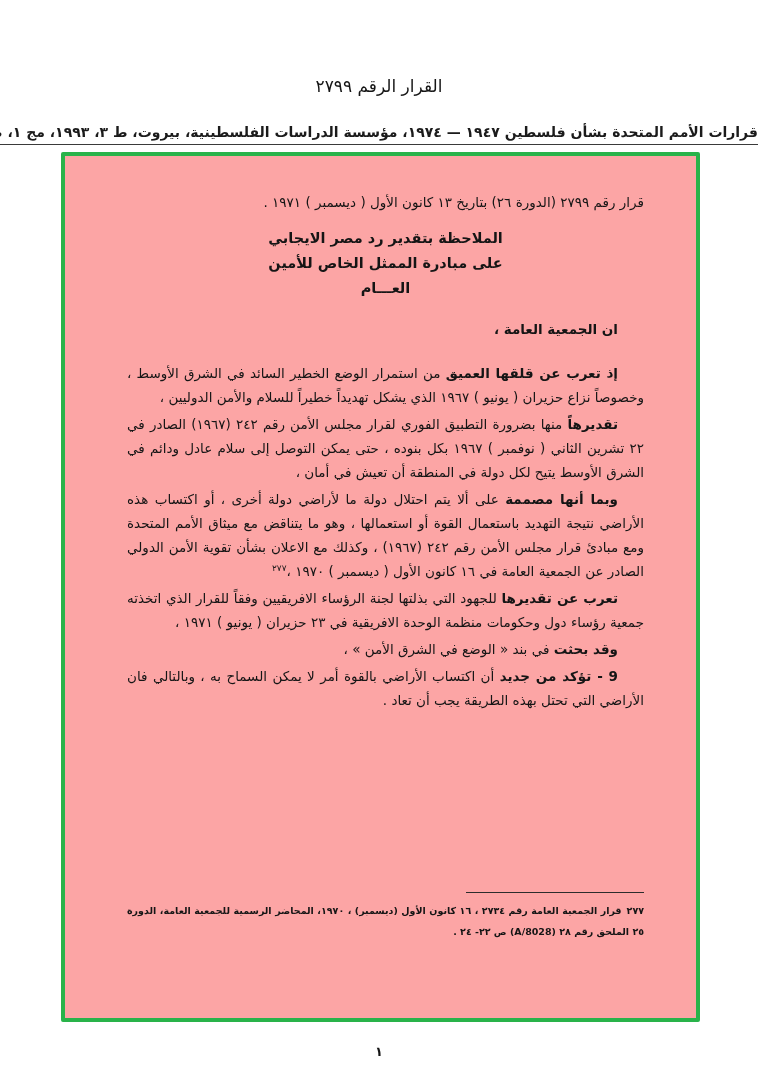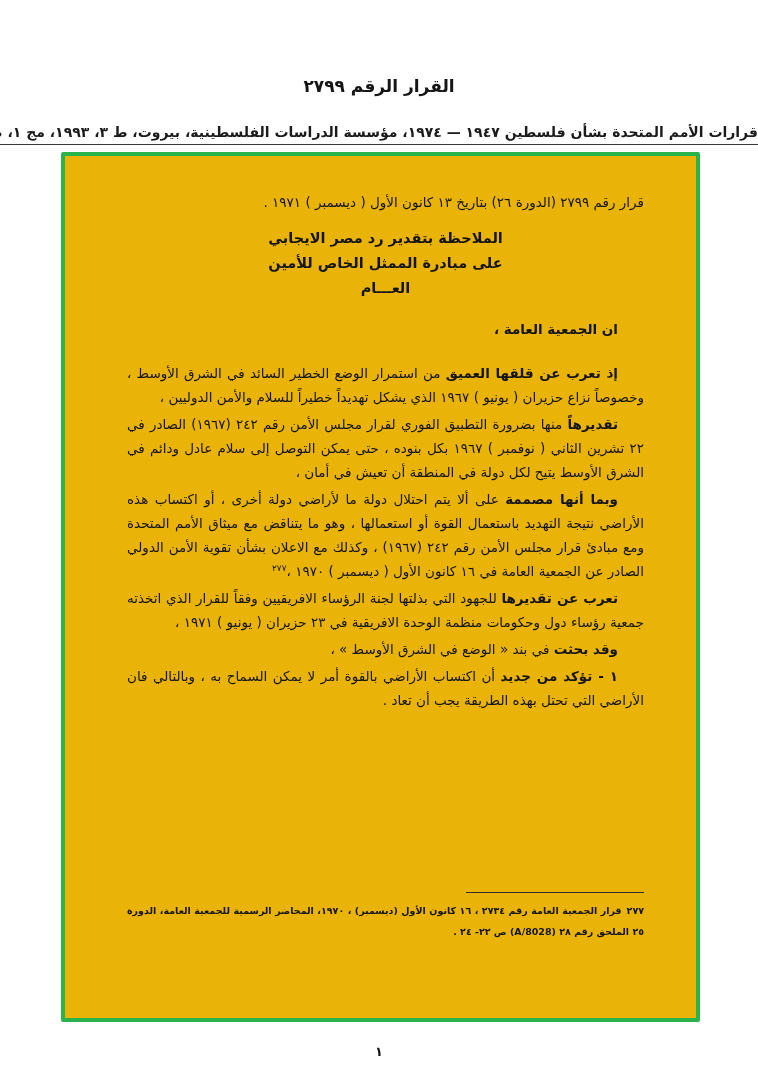--- a/index.html
+++ b/index.html
@@ -24,21 +24,21 @@
   .doc-header {
     position: absolute;
     top: 76px;
     left: 0;
     width: 100%;
     text-align: center;
     direction: rtl;
   }
   .doc-title {
     font-size: 17px;
-    font-weight: 700;
+    font-weight: 400;
     letter-spacing: 0.5px;
   }
   .doc-citation {
     display: inline-block;
     margin-top: 9px;
     font-size: 14px;
     font-weight: 700;
     color: #1b1b1b;
     border-bottom: 1px solid #3a3a3a;
     padding-bottom: 4px;
@@ -46,21 +46,21 @@
   }
   
   .green-box {
     position: absolute;
     left: 61px;
     top: 152px;
     width: 639px;
     height: 870px;
     border: 4px solid var(--frame-green);
     border-radius: 2px;
-    background: #eab308;
+    background: #fca5a5;
     overflow: hidden;
   }
   .content {
     position: absolute;
     top: 34px;
     right: 52px;
     left: 62px;
     direction: rtl;
     text-align: right;
     font-size: 13.5px;
@@ -153,23 +153,23 @@
 
       <p class="para"><strong>إذ تعرب عن قلقها العميق</strong><span> من استمرار الوضع الخطير السائد في الشرق الأوسط ، وخصوصاً نزاع حزيران ( يونيو ) ١٩٦٧ الذي يشكل تهديداً خطيراً للسلام والأمن الدوليين ،</span></p>
 
       <p class="para"><strong>تقديرهاً</strong><span> منها بضرورة التطبيق الفوري لقرار مجلس الأمن رقم ٢٤٢ (١٩٦٧) الصادر في ٢٢ تشرين الثاني ( نوفمبر ) ١٩٦٧ بكل بنوده ، حتى يمكن التوصل إلى سلام عادل ودائم في الشرق الأوسط يتيح لكل دولة في المنطقة أن تعيش في أمان ،</span></p>
 
       <p class="para"><strong>وبما أنها مصممة</strong><span> على ألا يتم احتلال دولة ما لأراضي دولة أخرى ، أو اكتساب هذه الأراضي نتيجة التهديد باستعمال القوة أو استعمالها ، وهو ما يتناقض مع ميثاق الأمم المتحدة ومع مبادئ قرار مجلس الأمن رقم ٢٤٢ (١٩٦٧) ، وكذلك مع الاعلان بشأن تقوية الأمن الدولي الصادر عن الجمعية العامة في ١٦ كانون الأول ( ديسمبر ) ١٩٧٠ ،</span><sup class="fn-ref">٢٧٧</sup></p>
 
       <p class="para"><strong>تعرب عن تقديرها</strong><span> للجهود التي بذلتها لجنة الرؤساء الافريقيين وفقاً للقرار الذي اتخذته جمعية رؤساء دول وحكومات منظمة الوحدة الافريقية في ٢٣ حزيران ( يونيو ) ١٩٧١ ،</span></p>
 
 
-      <p class="para"><strong>وقد بحثت</strong><span> في بند « الوضع في الشرق الأوسط » ،</span></p>
+      <p class="para"><strong>وقد بحثت</strong><span> في بند « الوضع في الشرق الأمن » ،</span></p>
 
-      <p class="para"><strong>١ - تؤكد من جديد</strong><span> أن اكتساب الأراضي بالقوة أمر لا يمكن السماح به ، وبالتالي فان الأراضي التي تحتل بهذه الطريقة يجب أن تعاد .</span></p>
+      <p class="para"><strong>9 - تؤكد من جديد</strong><span> أن اكتساب الأراضي بالقوة أمر لا يمكن السماح به ، وبالتالي فان الأراضي التي تحتل بهذه الطريقة يجب أن تعاد .</span></p>
 
     </div>
 
     <div class="footnote">
       <div class="footnote-rule"></div>
       <p class="footnote-text"><span class="fn-marker">٢٧٧</span><span>قرار الجمعية العامة رقم ٢٧٣٤ ، ١٦ كانون الأول (ديسمبر) ، ١٩٧٠، المحاضر الرسمية للجمعية العامة، الدورة ٢٥ الملحق رقم ٢٨ (A/8028) ص ٢٢- ٢٤ .</span></p>
     </div>
 
   </div>
 

